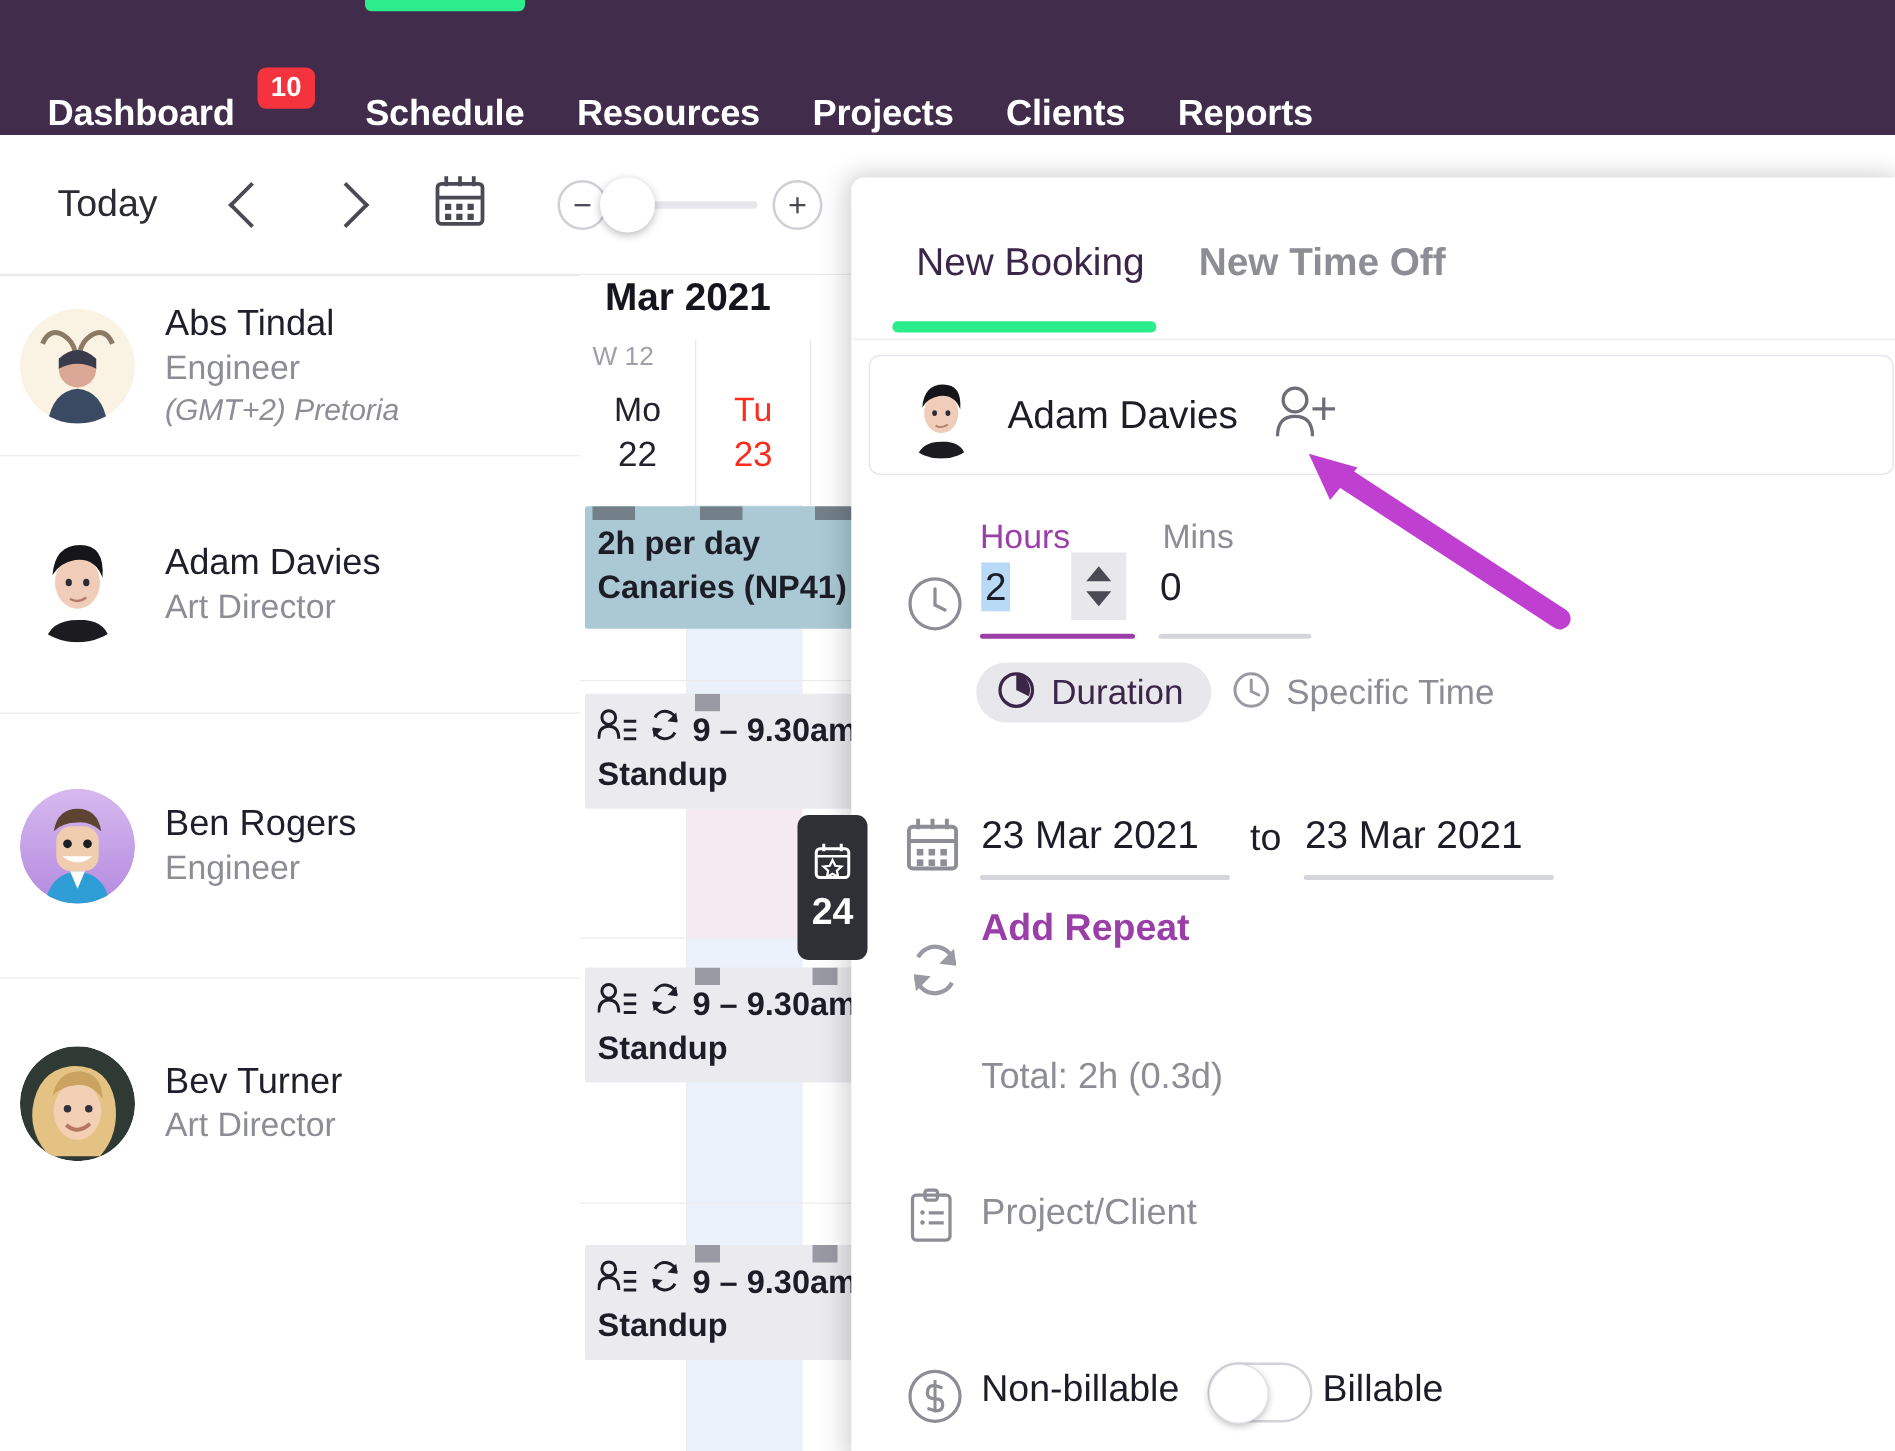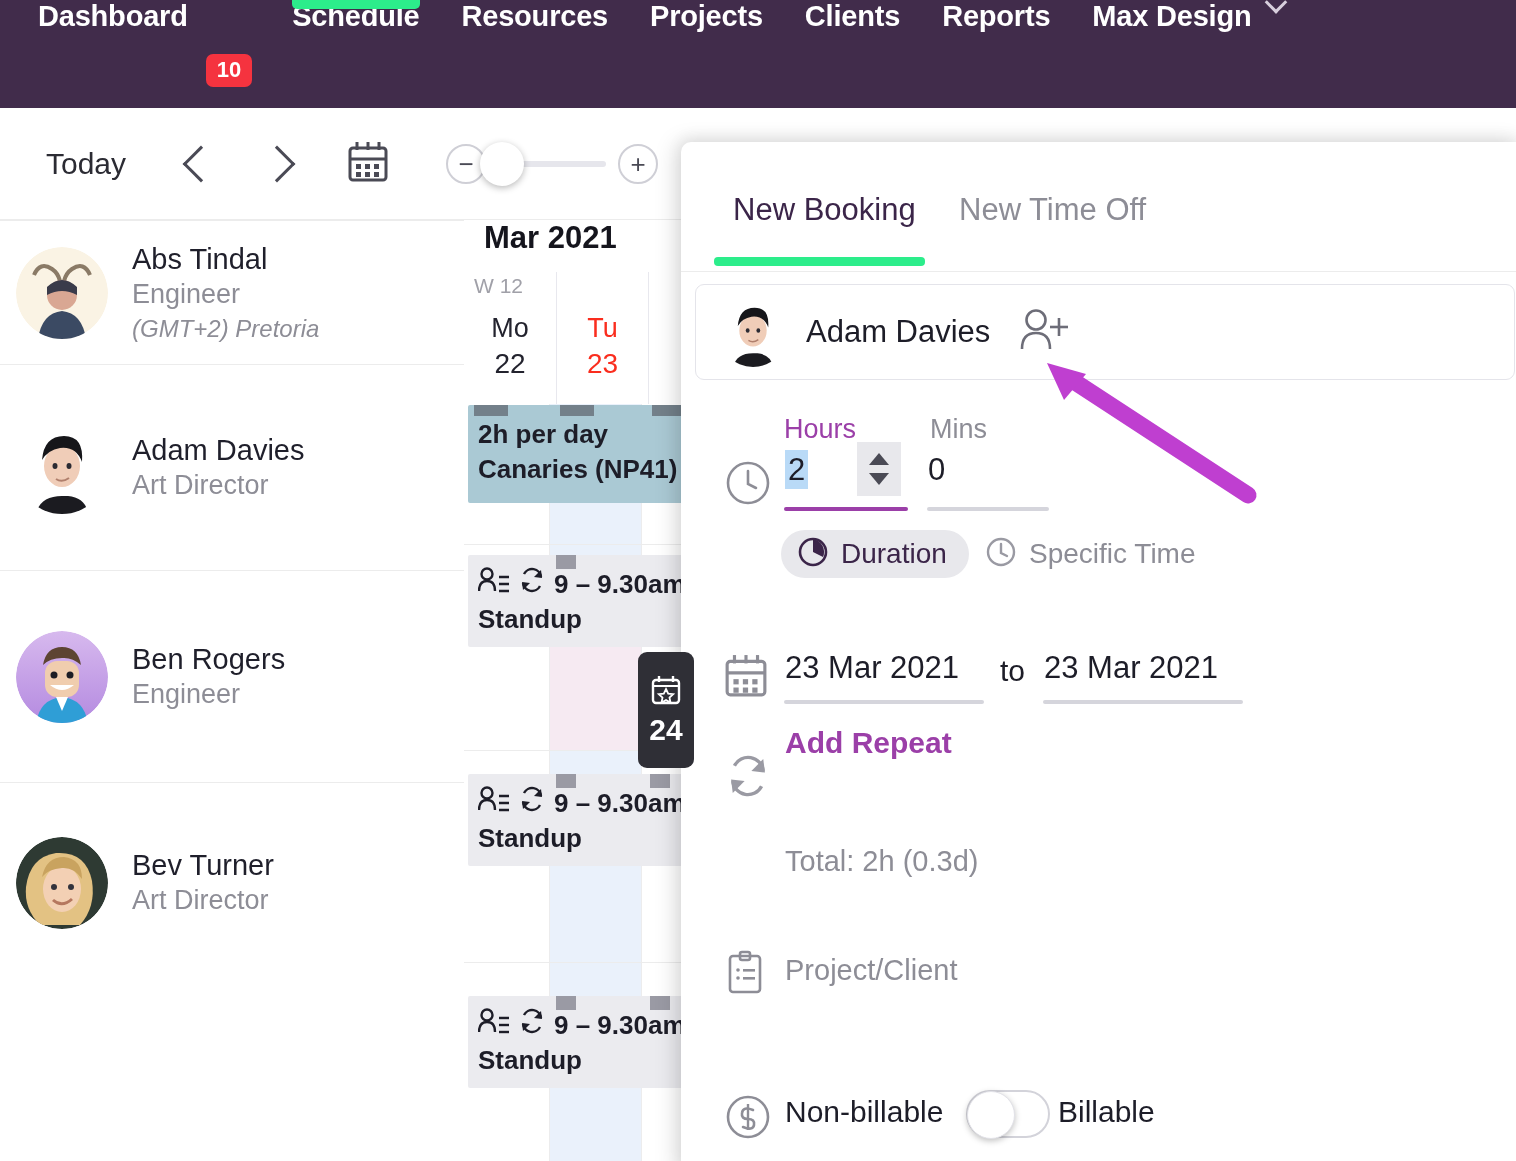--- a/index.html
+++ b/index.html
@@ -12,21 +12,21 @@
   #root { position: relative; width: 1516px; height: 1161px; }
 
   
   .topnav {
     position: absolute; left: 0; top: 0; width: 1516px; height: 108px;
     background: #412c4b;
     display: flex; align-items: center;
   }
   .nav-items { display: flex; align-items: center; height: 108px; padding-left: 38px; }
   .nav-item {
-    position: relative; height: 108px; display: flex; align-items: flex-start;
+    position: relative; height: 108px; display: flex; align-items: flex-end;
     color: #ffffff; font-size: 29px; font-weight: bold; letter-spacing: -0.2px;
     margin-right: 42px; white-space: nowrap;
   }
   .nav-item.first { margin-right: 18px; }
   .nav-badge {
     background: #f5333f; color: #fff; font-size: 22px; font-weight: bold;
     border-radius: 7px; padding: 5px 11px 6px; margin-right: 40px;
     line-height: 1;
     margin-top: 32px;
   }
@@ -139,21 +139,21 @@
     position: absolute; left: 681px; top: 142px; width: 840px; height: 1030px;
     background: #fff; border-radius: 10px 0 0 0;
     box-shadow: -6px 0 22px rgba(0,0,0,.13), 0 -4px 16px rgba(0,0,0,.07);
     z-index: 5; overflow: hidden;
   }
   .ptabs { position: relative; height: 130px; border-bottom: 1px solid #ececec; }
   .ptab {
     position: absolute; top: 50px; font-size: 31px; white-space: nowrap;
   }
   .ptab.sel { left: 52px; color: #3b2549; }
-  .ptab.unsel { left: 278px; color: #8d8d96; }
+  .ptab.unsel { left: 278px; color: #8d8d96; font-weight: bold; }
   .ptab-bar { position: absolute; left: 33px; top: 115px; width: 211px; height: 9px; background: #2ced8b; border-radius: 4px; }
 
   .pcard {
     position: absolute; left: 14px; top: 142px; width: 820px; height: 96px;
     border: 1px solid #e4e4ea; border-radius: 9px; display: flex; align-items: center;
     padding-left: 22px;
   }
   .pcard .avatar { width: 70px; height: 70px; flex: 0 0 70px; margin-right: 18px; }
   .pcard-name { font-size: 31px; color: #1d1d28; margin-right: 28px; }
   .ficon { position: absolute; left: 44px; }
@@ -215,24 +215,20 @@
       <div class="nav-item">
         <span>Projects</span>
       </div>
       <div class="nav-item">
         <span>Clients</span>
       </div>
       <div class="nav-item">
         <span>Reports</span>
       </div>
 
-      <div class="nav-item">
-        <span>Max Design</span>
-        <span class="nav-caret"></span>
-      </div>
     </div>
   </div>
 
   <div class="toolbar">
     <div class="today-btn">Today</div>
     <span class="chev left"></span>
     <span class="chev right"></span>
 
     <span class="cal-ico">
       <svg width="40" height="42" viewBox="0 0 40 42">

